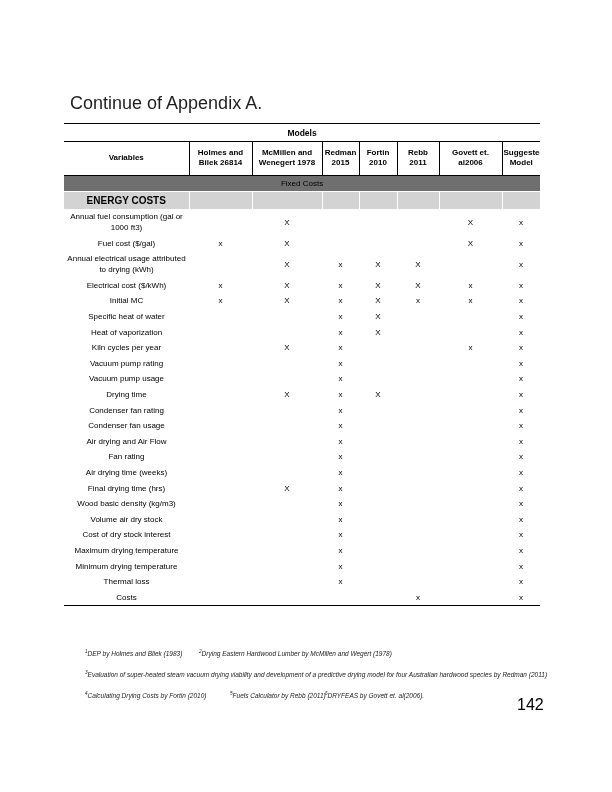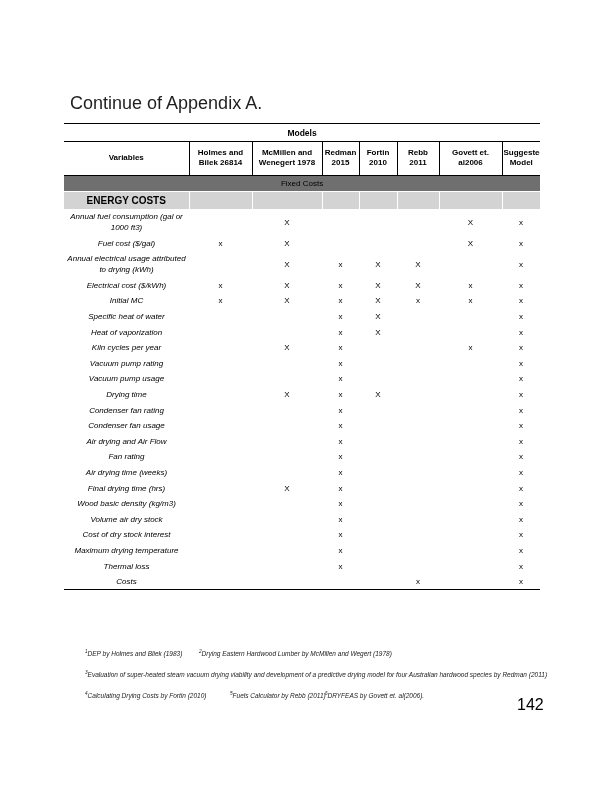--- a/index.html
+++ b/index.html
@@ -30,21 +30,21 @@
   }
   tr.energy-row td {
     background:var(--light,#d3d3d3); font-size:10px; font-weight:bold; color:#000;
     text-align:center; padding:3px 0; border-left:1px solid #fff; border-top:1px solid #fff;
   }
   tr.energy-row td:first-child { border-left:none; }
   tr.body-row td {
     font-size:8px; text-align:center; vertical-align:middle;
     padding:2.3px 1px; line-height:11px; color:#000;
   }
-  tr.body-row td.var-label { padding-left:2px; padding-right:2px;font-style:italic; }
+  tr.body-row td.var-label { padding-left:2px; padding-right:2px; }
 
   .footnotes { position:absolute; left:85px; top:649px; width:465px;
     font-size:6.5px; font-style:italic; color:#222; }
   .fn-line { white-space:nowrap; margin-bottom:13px; }
   .fn-item { display:inline-block; }
   .fn-item sup { font-size:0.72em; }
   .fn-line-0 .fn-item:nth-child(1) { width:114px; }
   .fn-line-2 .fn-item:nth-child(1) { width:145px; }
   .fn-line-2 .fn-item:nth-child(2) { width:95px; }
 
@@ -302,20 +302,30 @@
             <td class="var-label">Maximum drying temperature</td>
             <td></td>
             <td></td>
             <td>x</td>
             <td></td>
             <td></td>
             <td></td>
             <td>x</td>
           </tr>
           <tr class="body-row">
+            <td class="var-label">Minimum drying temperature</td>
+            <td></td>
+            <td></td>
+            <td>x</td>
+            <td></td>
+            <td></td>
+            <td></td>
+            <td>x</td>
+          </tr>
+          <tr class="body-row">
             <td class="var-label">Thermal loss</td>
             <td></td>
             <td></td>
             <td>x</td>
             <td></td>
             <td></td>
             <td></td>
             <td>x</td>
           </tr>
           <tr class="body-row">

